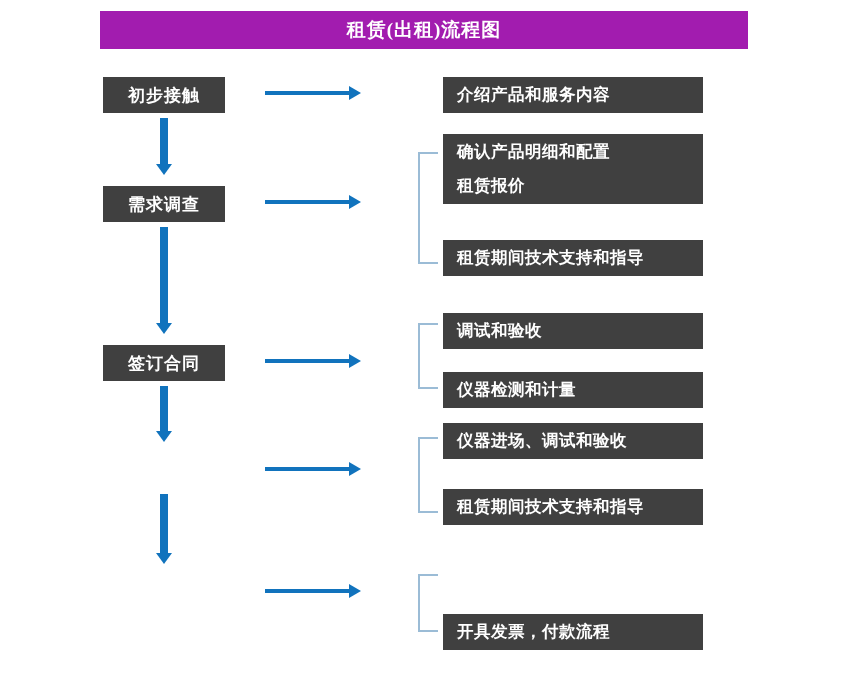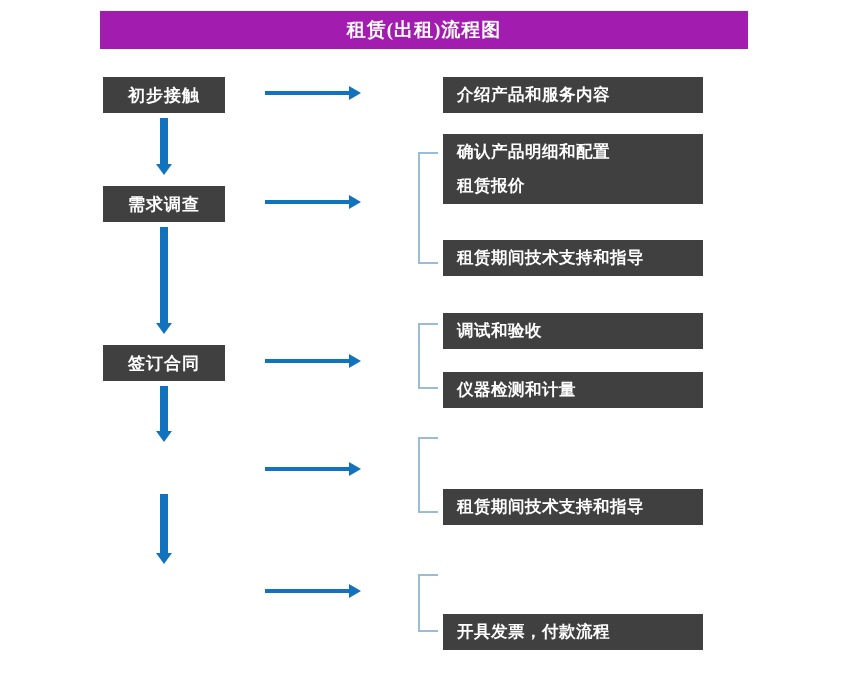--- a/index.html
+++ b/index.html
@@ -182,16 +182,17 @@
   <div class="bracket" style="top:323px;height:66px"></div>
   <div class="bracket" style="top:437px;height:76px"></div>
   <div class="bracket" style="top:574px;height:58px"></div>
 
   <div class="box task" style="top:77px">介绍产品和服务内容</div>
   <div class="box task" style="top:134px">确认产品明细和配置</div>
   <div class="box task" style="top:168px">租赁报价</div>
   <div class="box task" style="top:240px">租赁期间技术支持和指导</div>
   <div class="box task" style="top:313px">调试和验收</div>
   <div class="box task" style="top:372px">仪器检测和计量</div>
+  <div class="box task" style="top:423px">仪器进场、调试和验收</div>
   <div class="box task" style="top:489px">租赁期间技术支持和指导</div>
   <div class="box task" style="top:614px">开具发票，付款流程</div>
 
 </div>
 
 </body></html>

